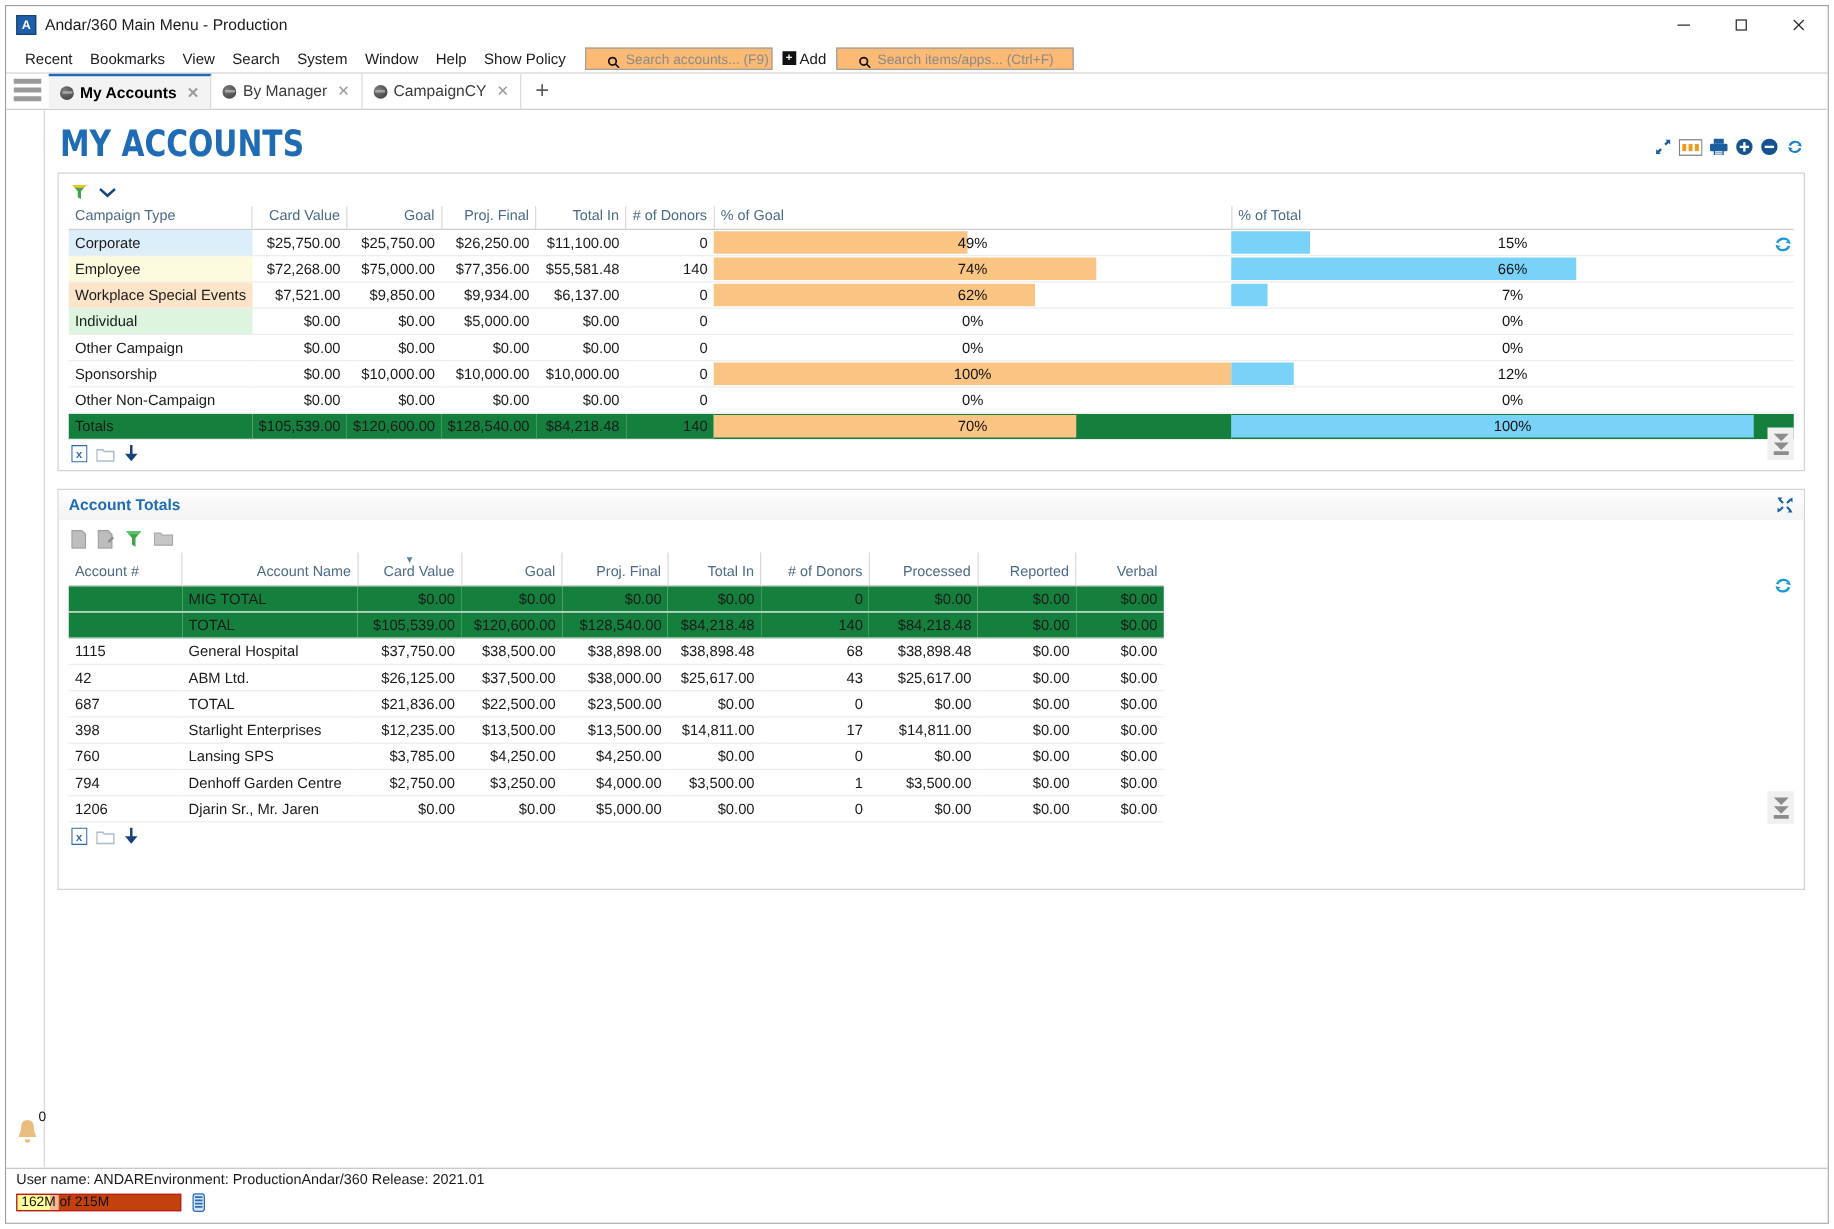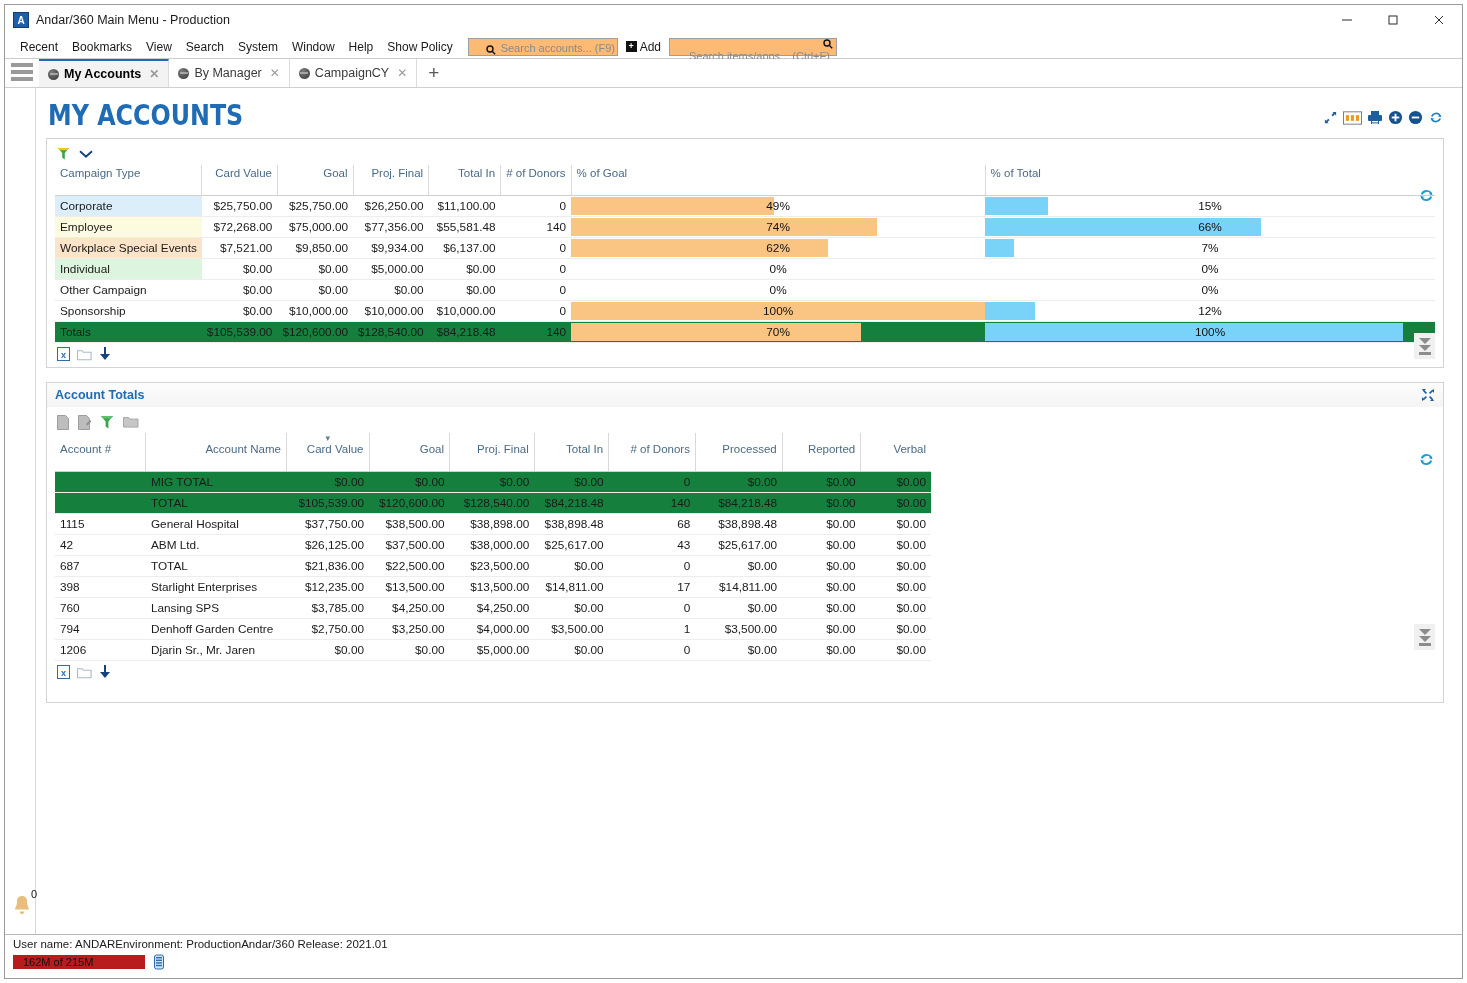--- a/index.html
+++ b/index.html
@@ -56,21 +56,21 @@
   .menu-item {
     font-size: 12px; color: #1a1a1a;
     padding: 2px 7px; white-space: nowrap;
   }
   .search-box {
     display: flex; align-items: flex-end;
     height: 18px; width: 150px;
     border: 1px solid #9e9e9e; background: #fdba74;
     margin-left: 8px; padding-left: 17px;
   }
-  .search-box.wide { width: 168px; flex-direction: column; }
+  .search-box.wide { width: 190px; }
   .mag {
     font-size: 11px; font-weight: bold; color: #111;
     margin-right: 3px; line-height: 1;
   }
   .search-box input {
     border: none; outline: none; width: 100%;
     font-size: 11px; font-family: "Liberation Sans", sans-serif;
     color: #333; background: transparent;
   }
   .search-box input::placeholder { color: #8a8a8a; }
@@ -183,21 +183,21 @@
   }
   .panel-expand { margin-left: auto; }
   .panel-body { padding: 4px 8px 6px 8px; position: relative; }
 
   .mini-toolbar { display: flex; align-items: center; gap: 9px; height: 22px; padding-left: 2px; }
 
   
   table { border-collapse: collapse; width: 100%; }
   thead th {
     font-size: 11.5px; font-weight: normal; color: #4b6a86;
-    padding: 2px 5px 16px 5px;
+    padding: 2px 5px 4px 5px;
     border-bottom: 1px solid #cfcfcf;
     white-space: nowrap;
     vertical-align: bottom;
     margin-top: 32px;
   }
   thead th.sep { border-left: 1px solid #d9d9d9; }
   tbody td {
     font-size: 11.8px; color: #1a1a1a;
     padding: 3px 5px;
     border-bottom: 1px solid #ededed;
@@ -261,21 +261,21 @@
     border-top: 1px solid #b8b8b8;
     background: #ffffff;
     padding: 3px 8px 0 8px;
     font-size: 11.5px; color: #1a1a1a;
   }
   .status-line { display: flex; }
   .mem-row { display: flex; align-items: center; gap: 7px; margin-top: 3px; }
   .mem-bar {
     width: 132px; height: 14px;
     background: #c2410c;
-    border: 7px solid #b91c1c;
+    border: 1px solid #b91c1c;
     position: relative;
     font-size: 11px; color: #111;
     display: flex; align-items: center;
   }
   .mem-bar .seg-y { position: absolute; left: 0; top: 0; bottom: 0; width: 26px; background: #ffff99; }
   .mem-bar .seg-o { position: absolute; left: 26px; top: 0; bottom: 0; width: 7px; background: #f3b98f; }
   .mem-bar span { position: relative; z-index: 2; padding-left: 3px; }
   .trash-ico { width: 14px; height: 17px; }
 
   svg { display: block; }
@@ -554,20 +554,34 @@
                   <td class="num">0</td>
                   <td class="barcell">
                     <i class="bar" style="width: 414px;"></i>
                     <span class="bar-lbl">100%</span>
                   </td>
                   <td class="barcell">
                     <i class="bar blue" style="width: 50px;"></i>
                     <span class="bar-lbl">12%</span>
                   </td>
                 </tr>
+                <tr>
+                  <td class="">Other Non-Campaign</td>
+                  <td class="num">$0.00</td>
+                  <td class="num">$0.00</td>
+                  <td class="num">$0.00</td>
+                  <td class="num">$0.00</td>
+                  <td class="num">0</td>
+                  <td class="barcell">
+                    <span class="bar-lbl">0%</span>
+                  </td>
+                  <td class="barcell">
+                    <span class="bar-lbl">0%</span>
+                  </td>
+                </tr>
                 <tr class="totrow">
                   <td class="">Totals</td>
                   <td class="num">$105,539.00</td>
                   <td class="num">$120,600.00</td>
                   <td class="num">$128,540.00</td>
                   <td class="num">$84,218.48</td>
                   <td class="num">140</td>
                   <td class="barcell">
                     <i class="bar" style="width: 290px;"></i>
                     <span class="bar-lbl">70%</span>

